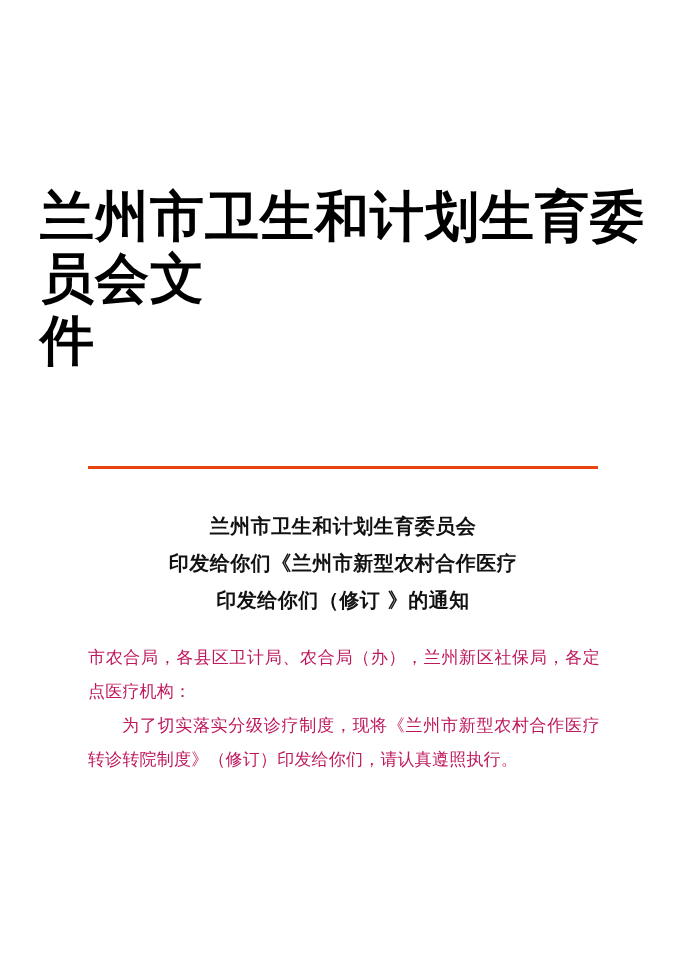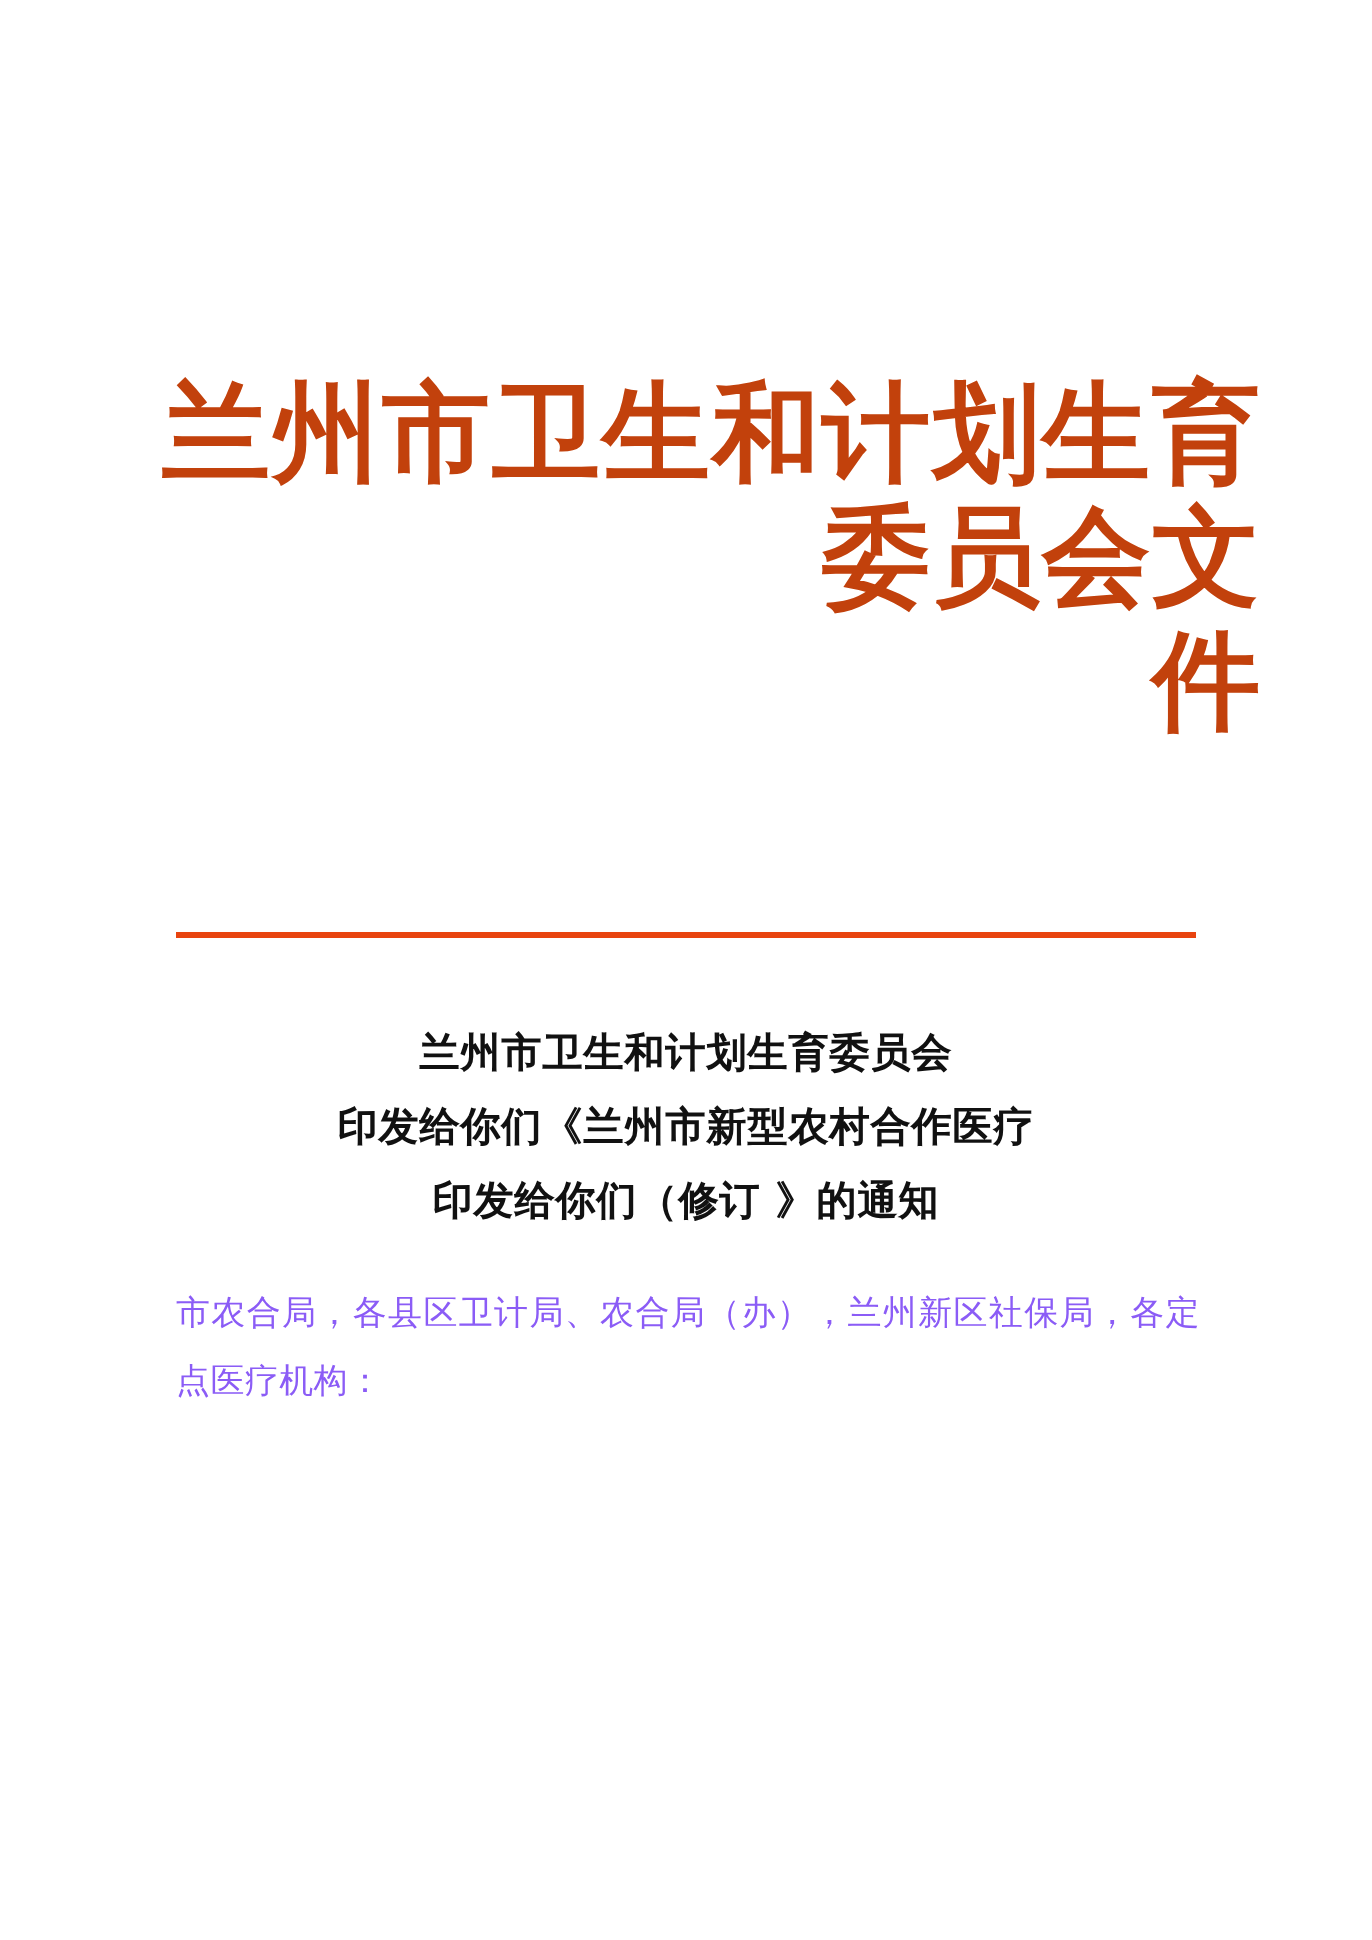--- a/index.html
+++ b/index.html
@@ -19,28 +19,28 @@
     width: 686px;
     height: 970px;
     background: #ffffff;
     box-sizing: border-box;
   }
   .doc-title {
     position: absolute;
     top: 186px;
     left: 0;
     width: 686px;
-    text-align: right;
-    color: #c2410c;
+    text-align: left;
+    color: #000000;
     font-family: "DejaVu Sans", sans-serif;
     font-size: 54px;
     font-weight: 700;
     line-height: 1.15;
     letter-spacing: 1px;
-    padding: 0 55px;
+    padding: 0 40px;
     box-sizing: border-box;
   }
   .doc-number {
     position: absolute;
     top: 432px;
     left: 0;
     width: 686px;
     text-align: center;
     font-family: "DejaVu Sans", sans-serif;
     font-size: 18px;
@@ -74,21 +74,21 @@
     text-align: center;
   }
   .body-text {
     position: absolute;
     top: 640px;
     left: 88px;
     width: 512px;
     font-family: "DejaVu Sans", sans-serif;
     font-size: 17px;
     line-height: 2.0;
-    color: #8b5cf6;
+    color: #be185d;
     letter-spacing: 0.2px;
     text-align: justify;
   }
   .body-text p {
     margin: 0;
   }
   .indent {
     text-indent: 2em;
   }
 </style>
@@ -106,15 +106,16 @@
   <div class="red-rule"></div>
 
   <div class="subject">
     <div>兰州市卫生和计划生育委员会</div>
     <div>印发给你们《兰州市新型农村合作医疗</div>
     <div>印发给你们（修订 》的通知</div>
   </div>
 
   <div class="body-text">
     <p>市农合局，各县区卫计局、农合局（办），兰州新区社保局，各定点医疗机构：</p>
+    <p class="indent">为了切实落实分级诊疗制度，现将《兰州市新型农村合作医疗转诊转院制度》（修订）印发给你们，请认真遵照执行。</p>
   </div>
 
 </div>
 
 </body></html>

